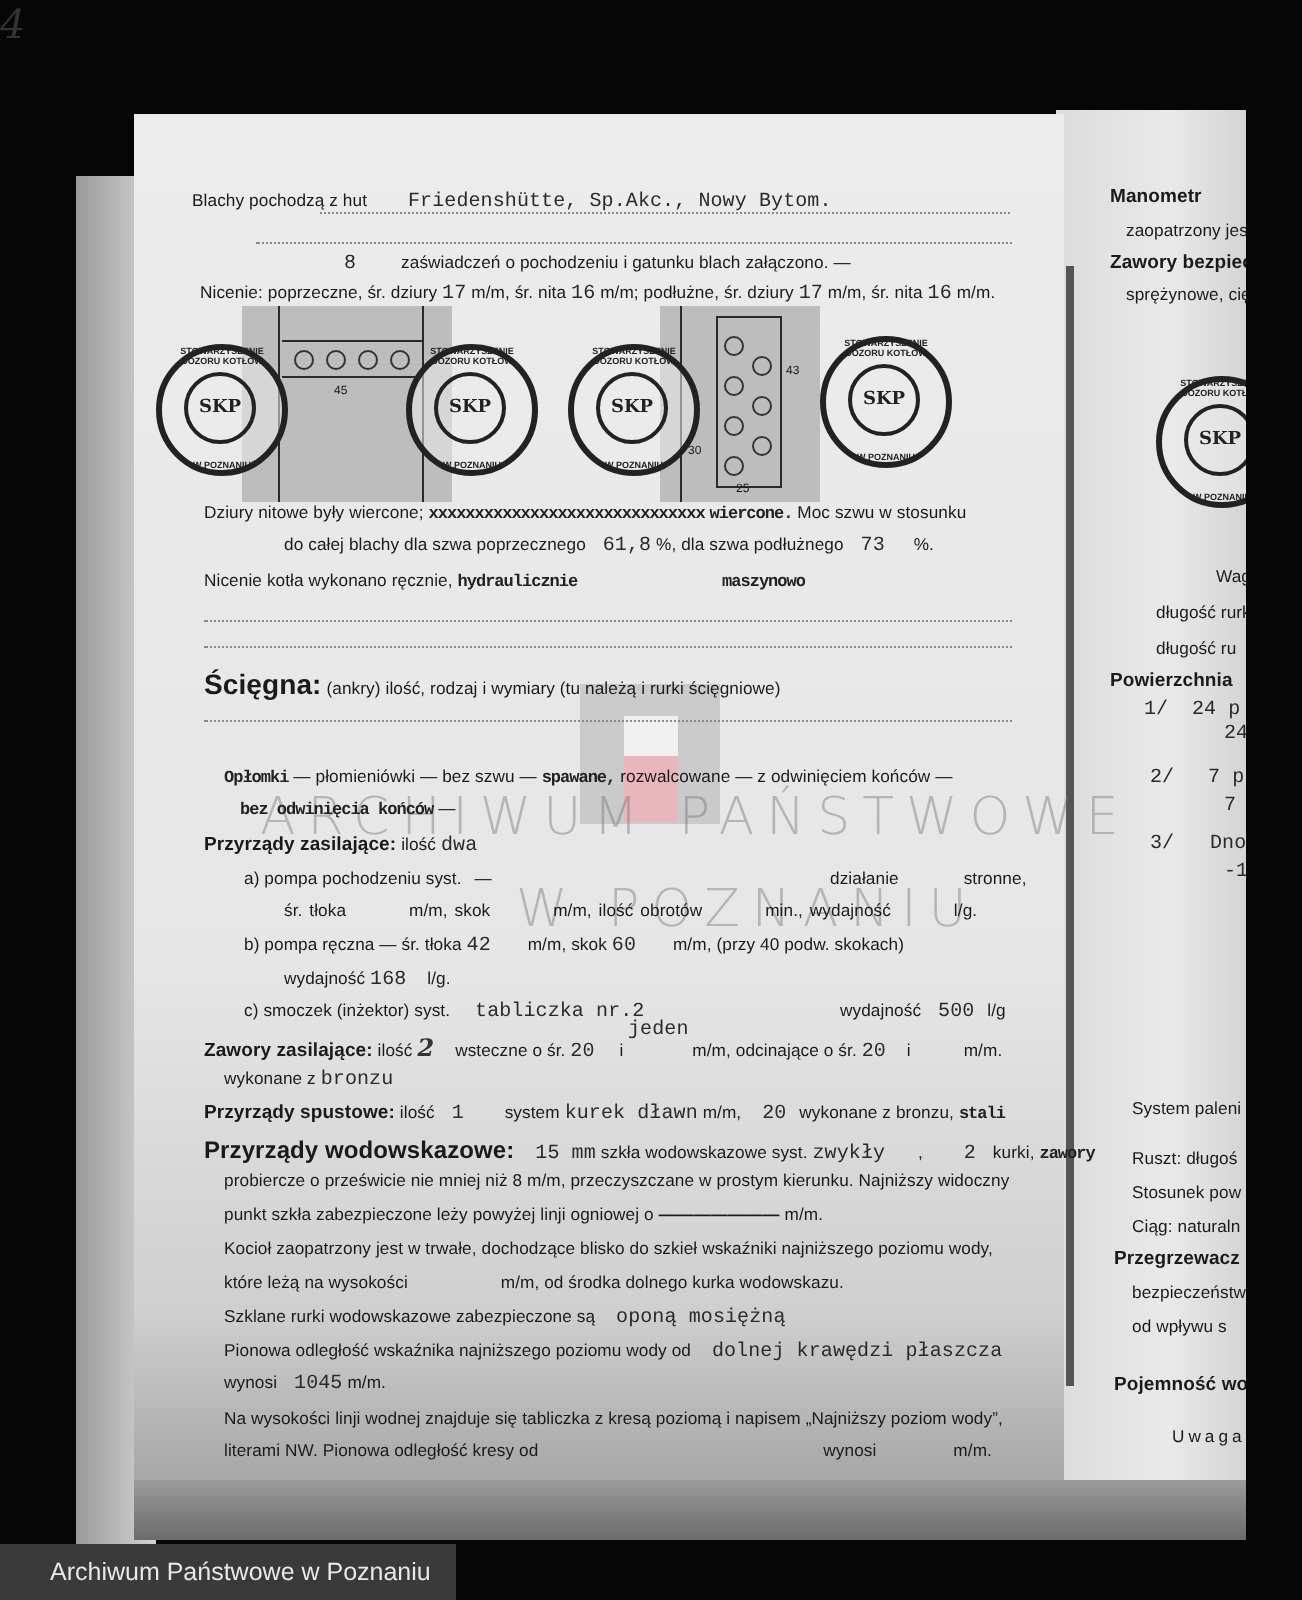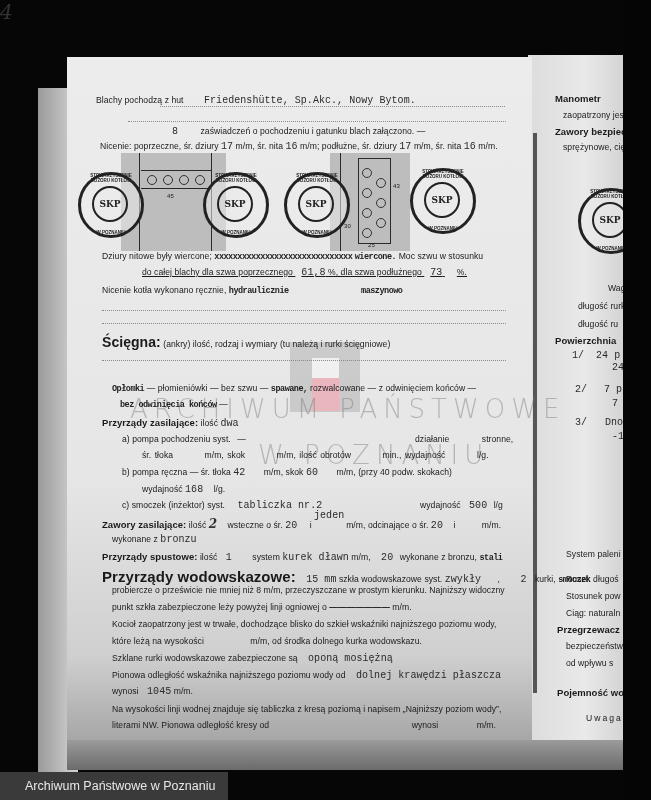--- a/index.html
+++ b/index.html
@@ -125,21 +125,21 @@
   <div class="inner">SKP</div>
   <div class="ring2">W POZNANIU</div>
 </div>
 
 <div class="line" style="left:102px;top:251px;">
   <span>Dziury nitowe były wiercone;</span>
   <span class="strike">xxxxxxxxxxxxxxxxxxxxxxxxxxxxxx</span>
   <span class="strike">wiercone.</span>
   <span>Moc szwu w stosunku</span>
 </div>
-<div class="line" style="left:142px;top:267px;text-decoration:underline;">
+<div class="line" style="left:142px;top:267px;">
   <span>do całej blachy dla szwa poprzecznego</span>
   <span class="tw" style="margin-left:6px;">61,8</span>
   <span>%, dla szwa podłużnego</span>
   <span class="tw" style="margin-left:6px;">73</span>
   <span style="margin-left:12px;">%.</span>
 </div>
 <div class="line" style="left:102px;top:285px;">
   <span>Nicenie kotła wykonano ręcznie,</span>
   <span class="strike">hydraulicznie</span>
   <span class="strike" style="margin-left:70px;">maszynowo</span>
@@ -230,28 +230,28 @@
   <span class="tw" style="margin-left:6px;">1</span>
   <span style="margin-left:18px;">system</span>
   <span class="tw">kurek dławn</span>
   <span>m/m,</span>
   <span class="tw" style="margin-left:8px;">20</span>
   <span style="margin-left:4px;">wykonane z bronzu,</span>
   <span class="strike">stali</span>
 </div>
 
 <div class="line" style="left:102px;top:568px;">
-  <span class="b" style="font-size:15px;">Przyrządy wodowskazowe:</span>
+  <span class="b" style="font-size:12px;">Przyrządy wodowskazowe:</span>
   <span class="tw" style="margin-left:8px;">15 mm</span>
   <span>szkła wodowskazowe syst.</span>
   <span class="tw">zwykły</span>
   <span style="margin-left:14px;">,</span>
   <span class="tw" style="margin-left:18px;">2</span>
   <span style="margin-left:6px;">kurki,</span>
-  <span class="strike">smoczek</span>
+  <span class="strike">zawory</span>
 </div>
 <div class="line" style="left:112px;top:585px;">probiercze o prześwicie nie mniej niż 8 m/m, przeczyszczane w prostym kierunku. Najniższy widoczny</div>
 <div class="line" style="left:112px;top:602px;">
   <span>punkt szkła zabezpieczone leży powyżej linji ogniowej o</span>
   <span class="b">———————</span>
   <span>m/m.</span>
 </div>
 <div class="line" style="left:112px;top:619px;">Kocioł zaopatrzony jest w trwałe, dochodzące blisko do szkieł wskaźniki najniższego poziomu wody,</div>
 <div class="line" style="left:112px;top:636px;">
   <span>które leżą na wysokości</span>

